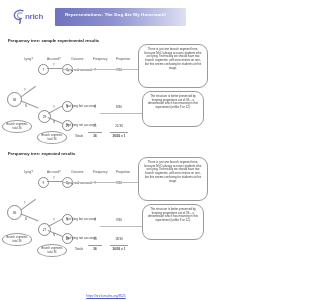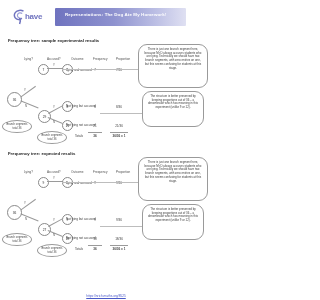--- a/index.html
+++ b/index.html
@@ -108,21 +108,21 @@
 <div class="header">
   <div class="brandbar">
     <div class="ttl">Representations: The Dog Ate My Homework!</div>
   </div>
   <div class="logo">
     <svg class="swirl" width="14" height="16" viewBox="0 0 14 16">
       <path d="M10.5 2.2C7.8 0.7 4.2 1.2 2.4 3.4 0.6 5.6 1.1 8.6 3.4 9.9c1.9 1.1 4.3 .6 5.3-.9" fill="none" stroke="#6f73bf" stroke-width="1.5"></path>
       <path d="M9.2 4.4C7.6 3.4 5.6 3.8 4.8 5.1c-.8 1.3-.3 3 1.1 3.7" fill="none" stroke="#9a9ed8" stroke-width="1.2"></path>
       <path d="M6.4 8.6c.9 1.6 1.1 4 .2 6.4" fill="none" stroke="#6f73bf" stroke-width="1.5"></path>
     </svg>
-    <div class="word">have</div>
+    <div class="word">nrich</div>
   </div>
 </div>
 
 <div class="section-title s1-title">Frequency tree: sample experimental results</div>
 
 <div class="colhead" style="left:24px;top:57px;">Lying?</div>
 <div class="colhead" style="left:47px;top:57px;">Accused?</div>
 <div class="colhead" style="left:71px;top:57px;">Outcome</div>
 <div class="colhead" style="left:93px;top:57px;">Frequency</div>
 <div class="colhead" style="left:116px;top:57px;">Proportion</div>

